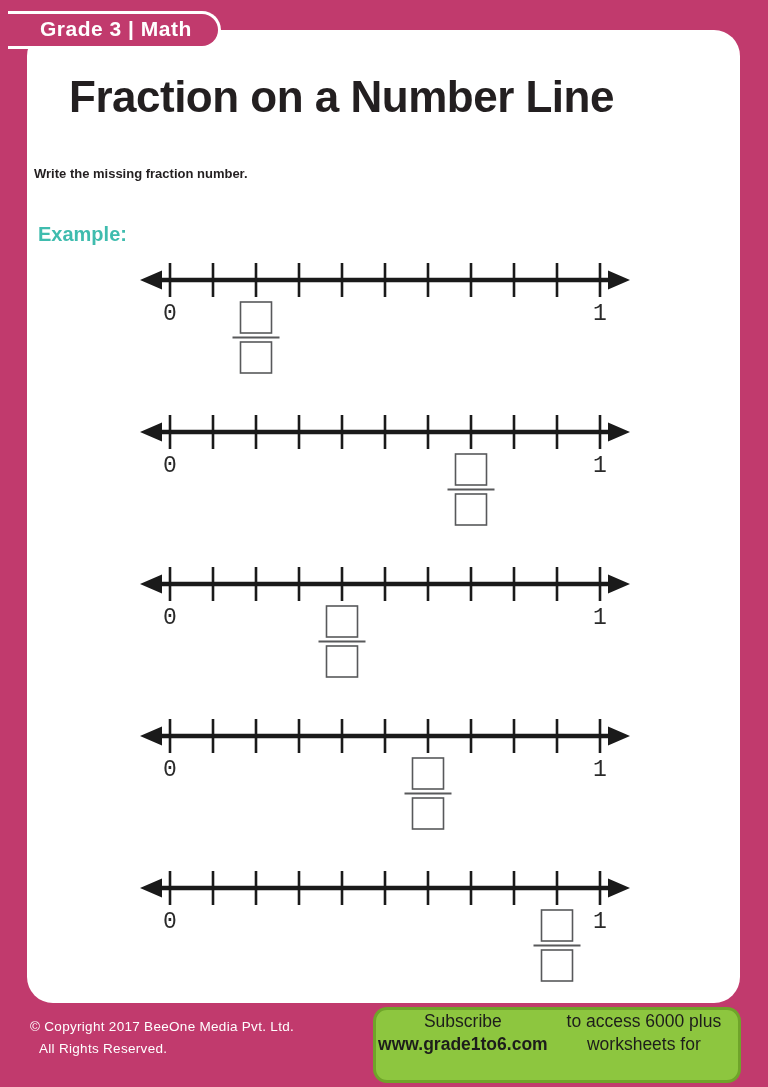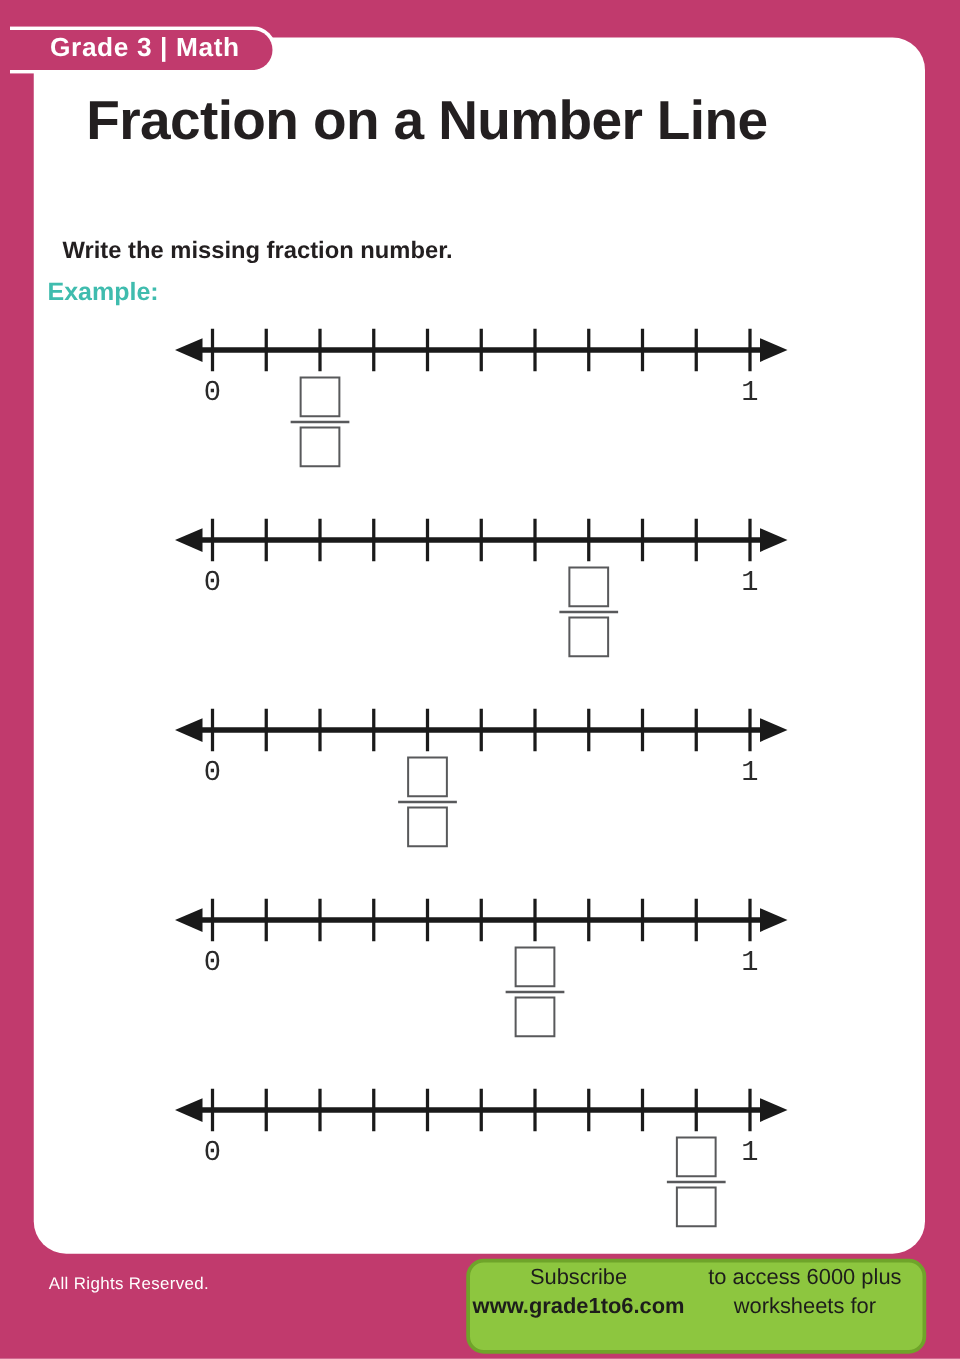--- a/index.html
+++ b/index.html
@@ -12,30 +12,30 @@
     position:absolute;left:27px;top:30px;width:713px;height:973px;
     background:#ffffff;border-radius:26px;
   }
   .badge{
     position:absolute;left:8px;top:11px;
     background:var(--pink,#C13A6D);
     border:3px solid #ffffff;border-left:none;
     border-radius:0 21px 21px 0;
     padding:3px 26px 5px 32px;
     color:#ffffff;font-size:21px;font-weight:bold;letter-spacing:.5px;
-    white-space:nowrap;z-index:5;margin-top:10px;
+    white-space:nowrap;z-index:5;
   }
   .title{
     position:absolute;left:27px;top:72px;width:629px;
     text-align:center;font-size:44px;font-weight:bold;
     letter-spacing:-0.5px;color:var(--ink,#231F20);
   }
   .instruction{
-    position:absolute;left:50px;top:166px;
-    font-size:19px;font-weight:bold;color:var(--ink,#231F20);margin-top:24px;
+    position:absolute;left:34px;top:166px;
+    font-size:13px;font-weight:bold;color:var(--ink,#231F20);
   }
   .example{
     position:absolute;left:38px;top:223px;
     font-size:20px;font-weight:bold;color:var(--teal,#3FBCAE);
   }
   #lines{position:absolute;left:0;top:0;width:768px;height:1087px;pointer-events:none;}
   .nl-row{position:absolute;left:115px;}
   .nl-row svg{display:block;}
   .footer-left{
     position:absolute;left:30px;top:1016px;
@@ -181,19 +181,20 @@
         <text x="55" y="58" text-anchor="middle" font-size="23" fill="#2a2a2a" font-family="&quot;Liberation Mono&quot;,&quot;DejaVu Sans Mono&quot;,monospace">0</text>
         <text x="485" y="58" text-anchor="middle" font-size="23" fill="#2a2a2a" font-family="&quot;Liberation Mono&quot;,&quot;DejaVu Sans Mono&quot;,monospace">1</text>
         <rect x="426.5" y="40" width="31" height="31" fill="#ffffff" stroke="#58595B" stroke-width="1.6"></rect>
         <line x1="418.5" y1="75.5" x2="465.5" y2="75.5" stroke="#58595B" stroke-width="2"></line>
         <rect x="426.5" y="80" width="31" height="31" fill="#ffffff" stroke="#58595B" stroke-width="1.6"></rect>
       </svg>
     </div>
   </div>
 
 <div class="footer-left">
+  <div>© Copyright 2017 BeeOne Media Pvt. Ltd.</div>
   <div class="indent">All Rights Reserved.</div>
 </div>
 
 <div class="promo">
   <div><span>Subscribe </span><span class="b">www.grade1to6.com</span></div>
   <div>to access 6000 plus worksheets for</div>
 </div>
 
 </body></html>

